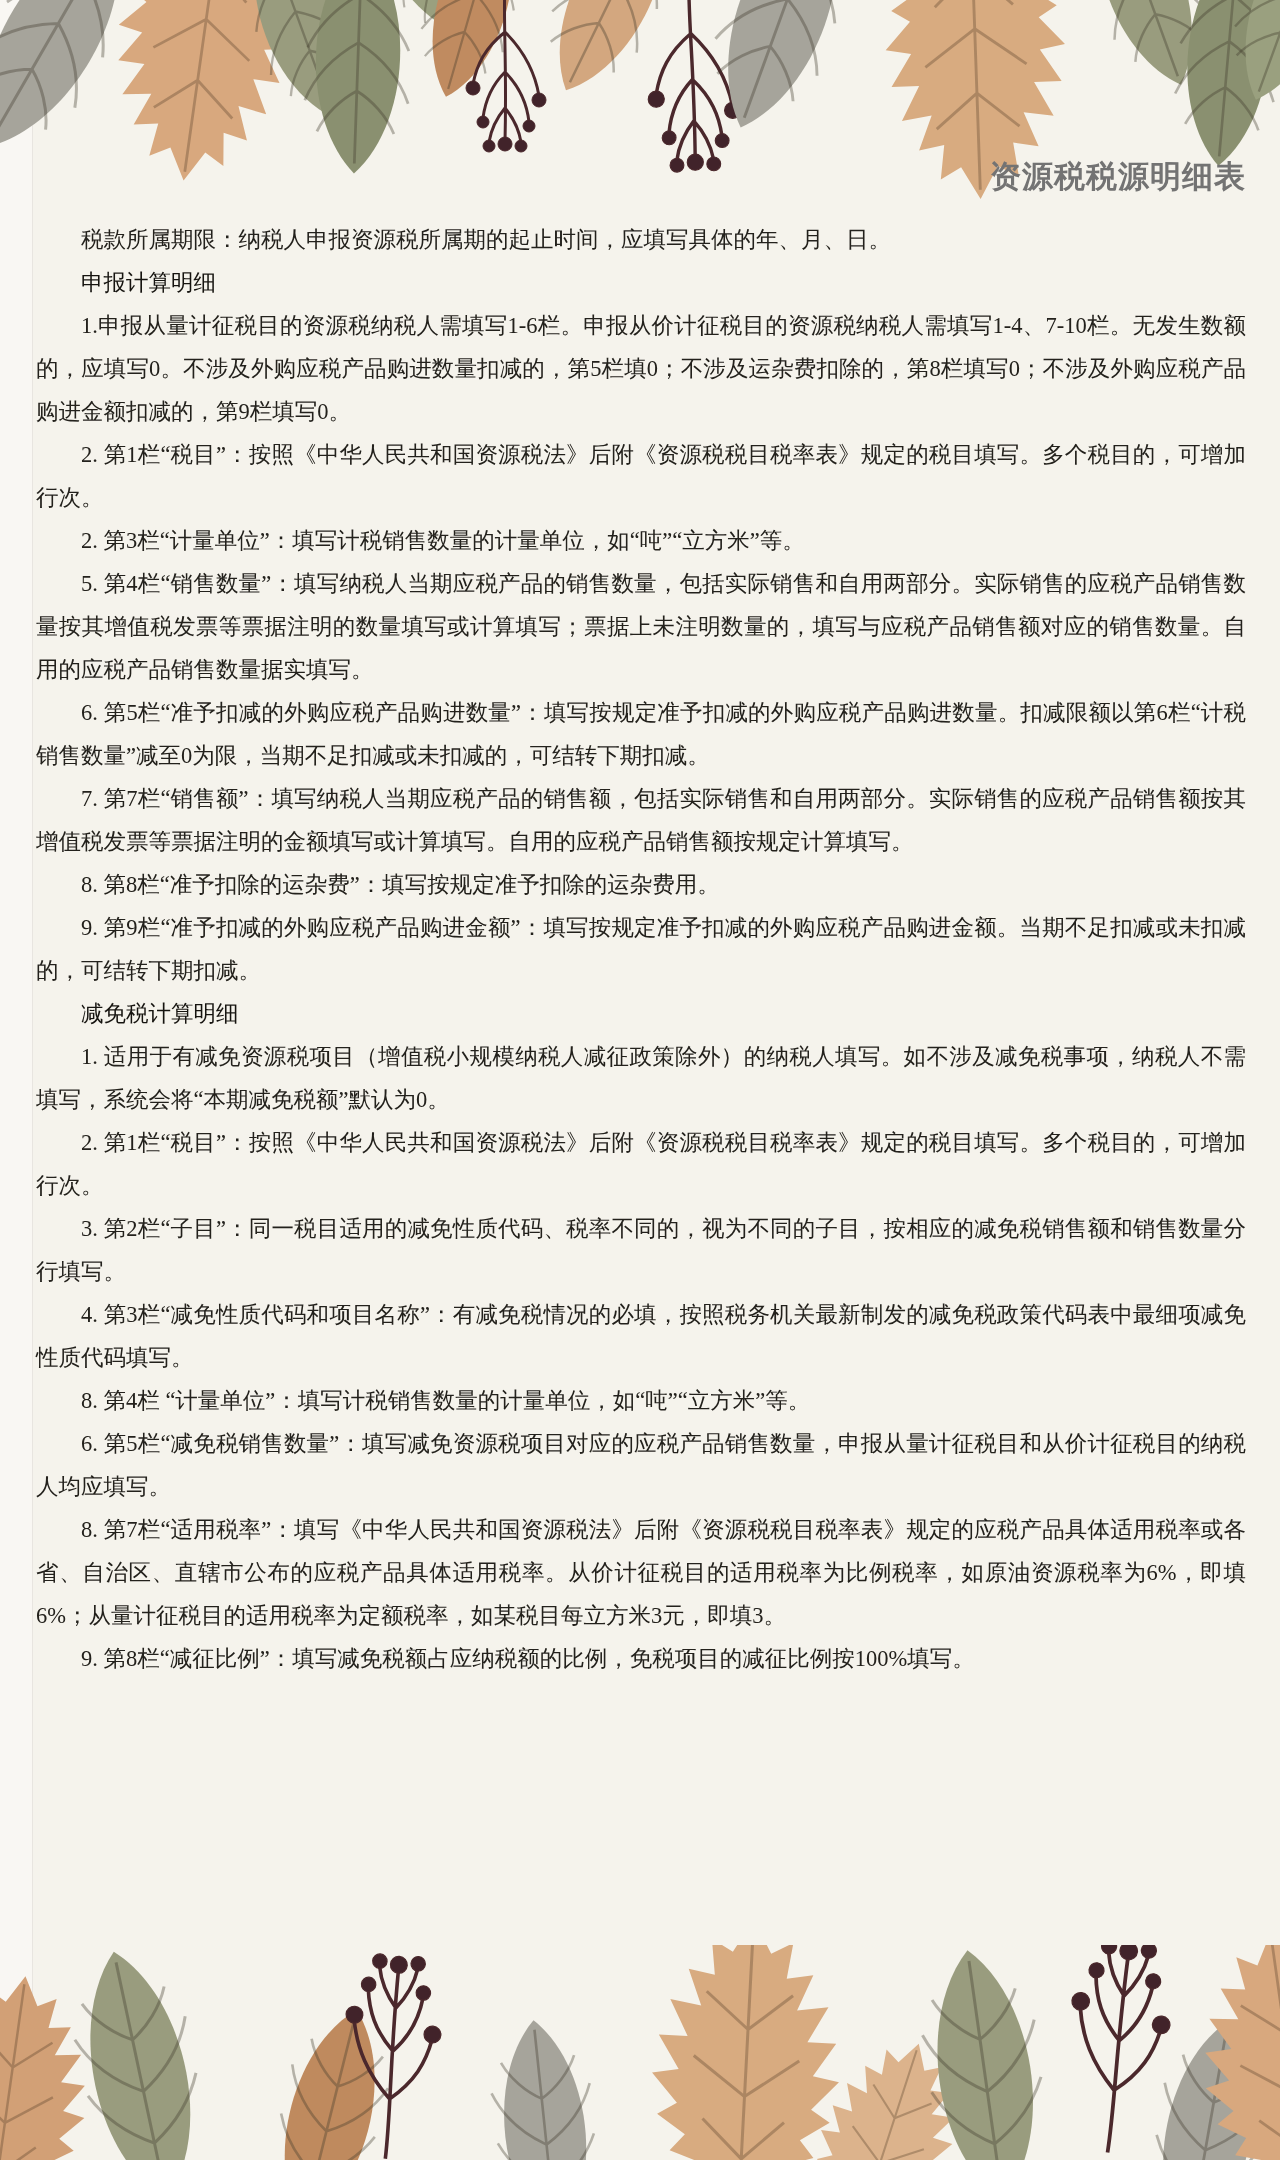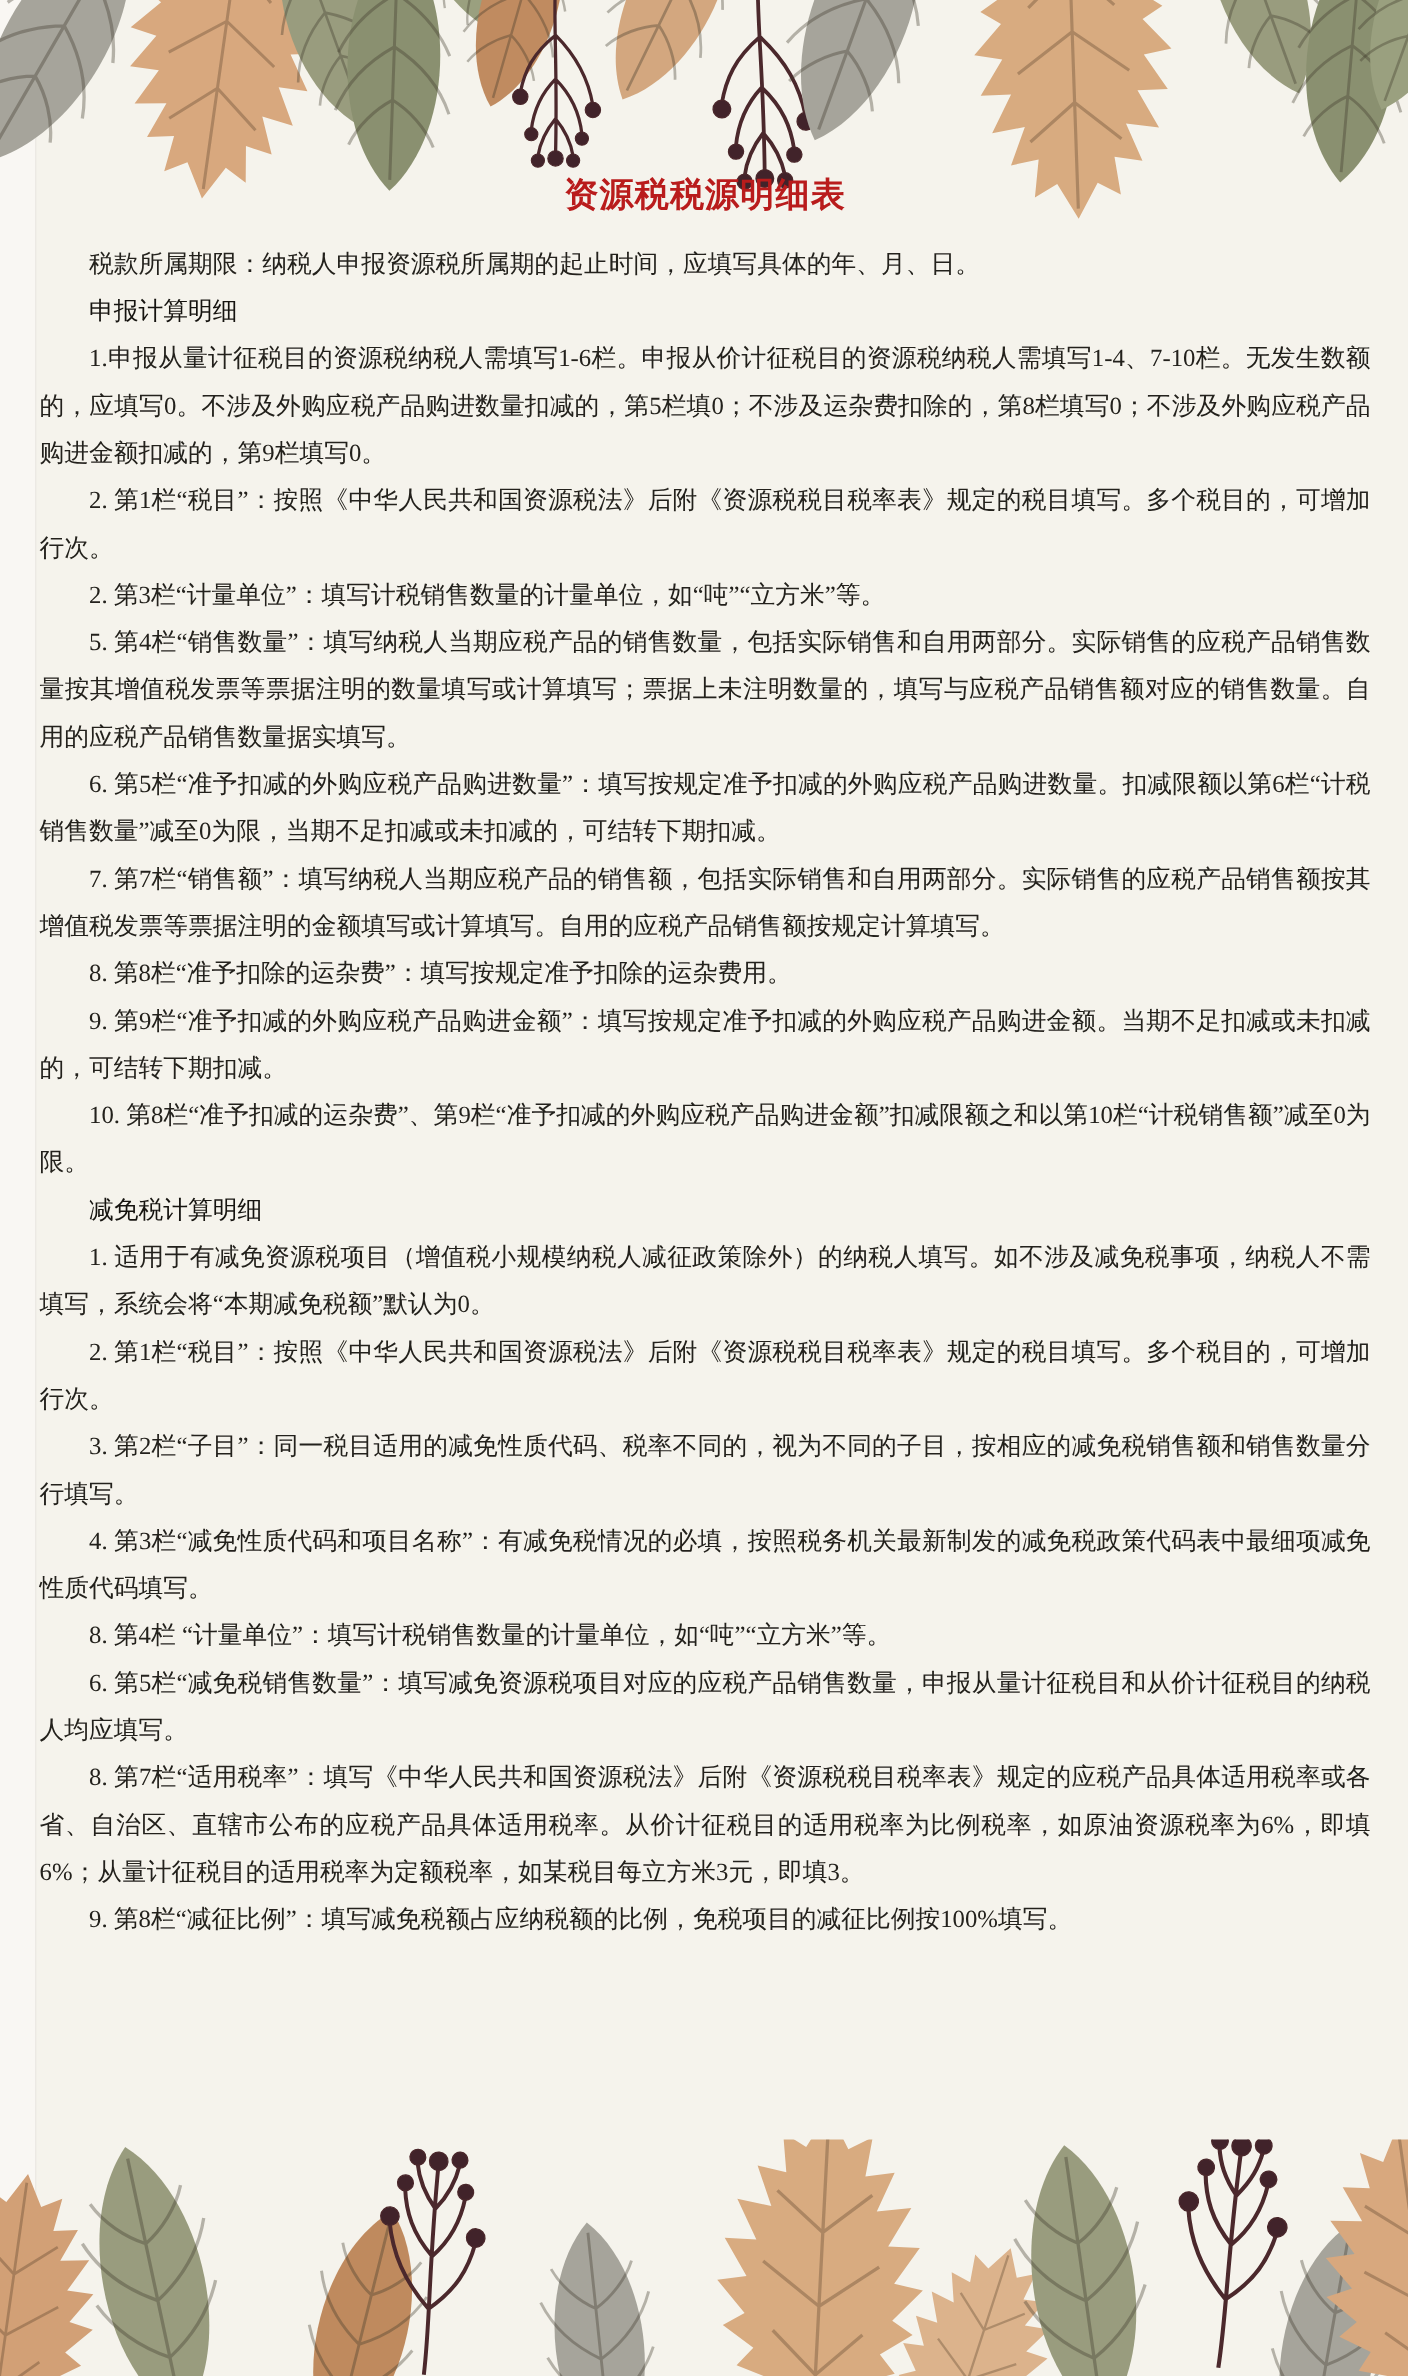--- a/index.html
+++ b/index.html
@@ -18,24 +18,24 @@
   }
   .deco{position:absolute;left:0;width:1280px;height:215px;pointer-events:none;}
   .deco.top{top:0;}
   .deco.bottom{bottom:0;}
   .content{
     position:absolute;left:36px;right:34px;top:156px;
     color:#21201b;
   }
   h1.doc-title{
     margin:0 0 20px 0;
-    text-align:center;
+    text-align:right;
     font-size:31px;
     font-weight:bold;
-    color:#b91c1c;
+    color:#737373;
     letter-spacing:1px;
   }
   p.para, p.sec-head{
     margin:0;
     font-size:22.5px;
     line-height:43px;
     text-indent:2em;
     text-align:justify;
     color:#23211c;
   }
@@ -92,21 +92,20 @@
 
     <p class="sec-head">申报计算明细</p>
     <p class="para">1.申报从量计征税目的资源税纳税人需填写1-6栏。申报从价计征税目的资源税纳税人需填写1-4、7-10栏。无发生数额的，应填写0。不涉及外购应税产品购进数量扣减的，第5栏填0；不涉及运杂费扣除的，第8栏填写0；不涉及外购应税产品购进金额扣减的，第9栏填写0。</p>
     <p class="para">2. 第1栏“税目”：按照《中华人民共和国资源税法》后附《资源税税目税率表》规定的税目填写。多个税目的，可增加行次。</p>
     <p class="para">2. 第3栏“计量单位”：填写计税销售数量的计量单位，如“吨”“立方米”等。</p>
     <p class="para">5. 第4栏“销售数量”：填写纳税人当期应税产品的销售数量，包括实际销售和自用两部分。实际销售的应税产品销售数量按其增值税发票等票据注明的数量填写或计算填写；票据上未注明数量的，填写与应税产品销售额对应的销售数量。自用的应税产品销售数量据实填写。</p>
     <p class="para">6. 第5栏“准予扣减的外购应税产品购进数量”：填写按规定准予扣减的外购应税产品购进数量。扣减限额以第6栏“计税销售数量”减至0为限，当期不足扣减或未扣减的，可结转下期扣减。</p>
     <p class="para">7. 第7栏“销售额”：填写纳税人当期应税产品的销售额，包括实际销售和自用两部分。实际销售的应税产品销售额按其增值税发票等票据注明的金额填写或计算填写。自用的应税产品销售额按规定计算填写。</p>
     <p class="para">8. 第8栏“准予扣除的运杂费”：填写按规定准予扣除的运杂费用。</p>
     <p class="para">9. 第9栏“准予扣减的外购应税产品购进金额”：填写按规定准予扣减的外购应税产品购进金额。当期不足扣减或未扣减的，可结转下期扣减。</p>
-    <p class="para">10. 第8栏“准予扣减的运杂费”、第9栏“准予扣减的外购应税产品购进金额”扣减限额之和以第10栏“计税销售额”减至0为限。</p>
 
     <p class="sec-head">减免税计算明细</p>
     <p class="para">1. 适用于有减免资源税项目（增值税小规模纳税人减征政策除外）的纳税人填写。如不涉及减免税事项，纳税人不需填写，系统会将“本期减免税额”默认为0。</p>
     <p class="para">2. 第1栏“税目”：按照《中华人民共和国资源税法》后附《资源税税目税率表》规定的税目填写。多个税目的，可增加行次。</p>
     <p class="para">3. 第2栏“子目”：同一税目适用的减免性质代码、税率不同的，视为不同的子目，按相应的减免税销售额和销售数量分行填写。</p>
     <p class="para">4. 第3栏“减免性质代码和项目名称”：有减免税情况的必填，按照税务机关最新制发的减免税政策代码表中最细项减免性质代码填写。</p>
     <p class="para">8. 第4栏 “计量单位”：填写计税销售数量的计量单位，如“吨”“立方米”等。</p>
     <p class="para">6. 第5栏“减免税销售数量”：填写减免资源税项目对应的应税产品销售数量，申报从量计征税目和从价计征税目的纳税人均应填写。</p>
     <p class="para">8. 第7栏“适用税率”：填写《中华人民共和国资源税法》后附《资源税税目税率表》规定的应税产品具体适用税率或各省、自治区、直辖市公布的应税产品具体适用税率。从价计征税目的适用税率为比例税率，如原油资源税率为6%，即填6%；从量计征税目的适用税率为定额税率，如某税目每立方米3元，即填3。</p>
     <p class="para">9. 第8栏“减征比例”：填写减免税额占应纳税额的比例，免税项目的减征比例按100%填写。</p>

